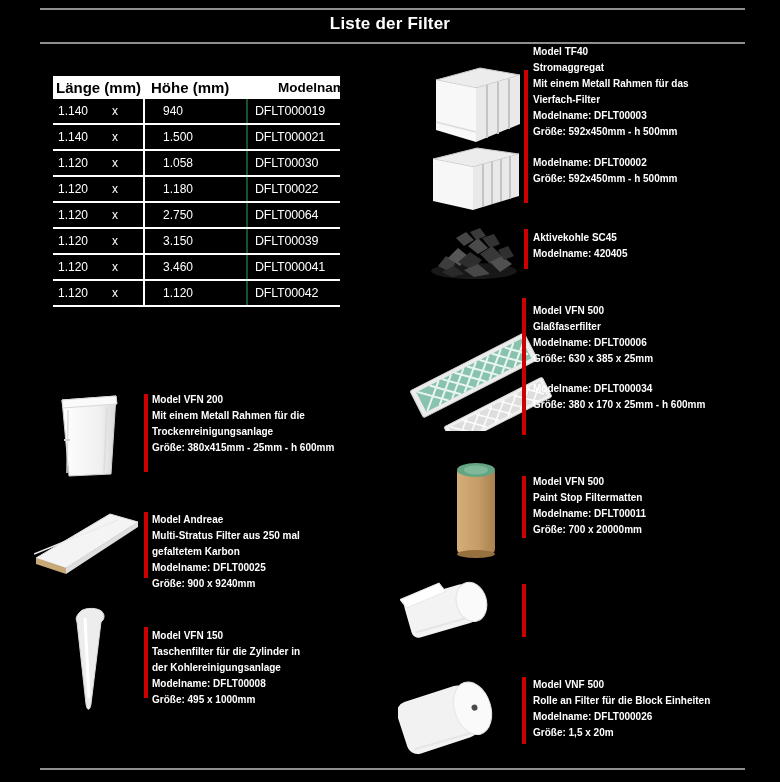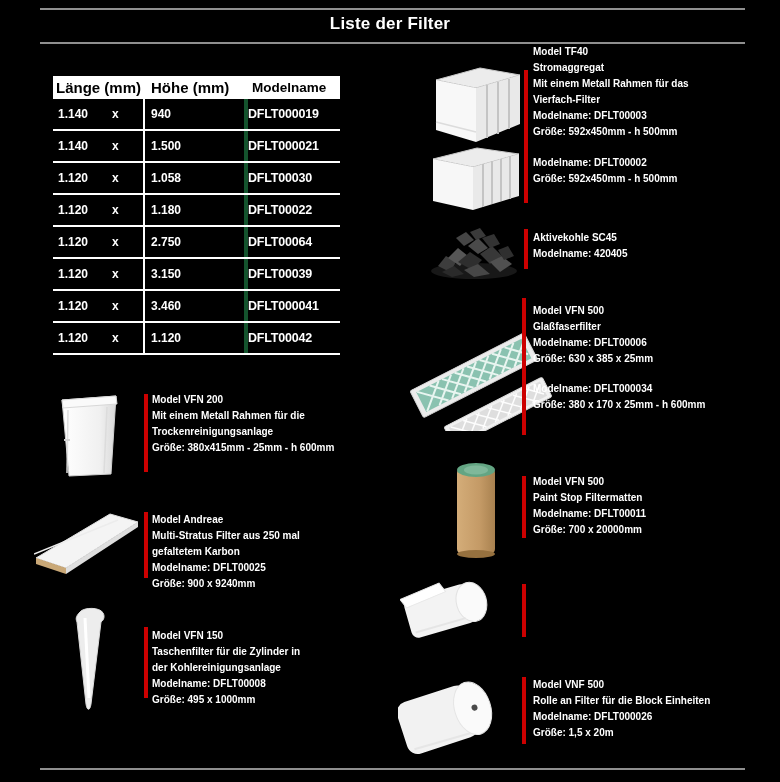--- a/index.html
+++ b/index.html
@@ -42,34 +42,34 @@
     display: grid;
     grid-template-columns: 92px 103px 92px;
     background: #fff;
     color: #000;
     height: 23px;
     align-items: center;
     font-weight: bold;
   }
   .th-laenge { font-size: 15px; padding-left: 3px; }
   .th-hoehe  { font-size: 15px; padding-left: 6px; }
-  .th-model  { font-size: 13.5px; padding-left: 4px; }
+  .th-model  { font-size: 13.5px; padding-left: 4px; margin-left: 26px; }
   .trow {
     display: grid;
     grid-template-columns: 55px 37px 103px 92px;
-    height: 32px;
+    height: 26px;
     align-items: center;
     border-bottom: 2px solid #fff;
-    font-weight: bold;
+    font-weight: normal;
   }
   .td { font-size: 12px; color: #fff; }
   .td-laenge { padding-left: 5px; }
   .td-x { padding-left: 4px; border-right: 2px solid #fff; height: 100%; display: flex; align-items: center; }
-  .td-hoehe { padding-left: 6px; border-right: 4px solid #14532d; height: 100%; display: flex; align-items: center; }
-  .td-model { font-size: 12.5px; letter-spacing: -0.2px; }
+  .td-hoehe { padding-left: 18px; border-right: 2px solid #14532d; height: 100%; display: flex; align-items: center; }
+  .td-model { padding-left: 7px; font-size: 12.5px; letter-spacing: -0.2px; }
   
   .tblock {
     position: absolute;
     font-size: 10px;
     line-height: 16px;
     font-weight: bold;
     color: #fff;
     white-space: nowrap;
   }
   .redbar {

